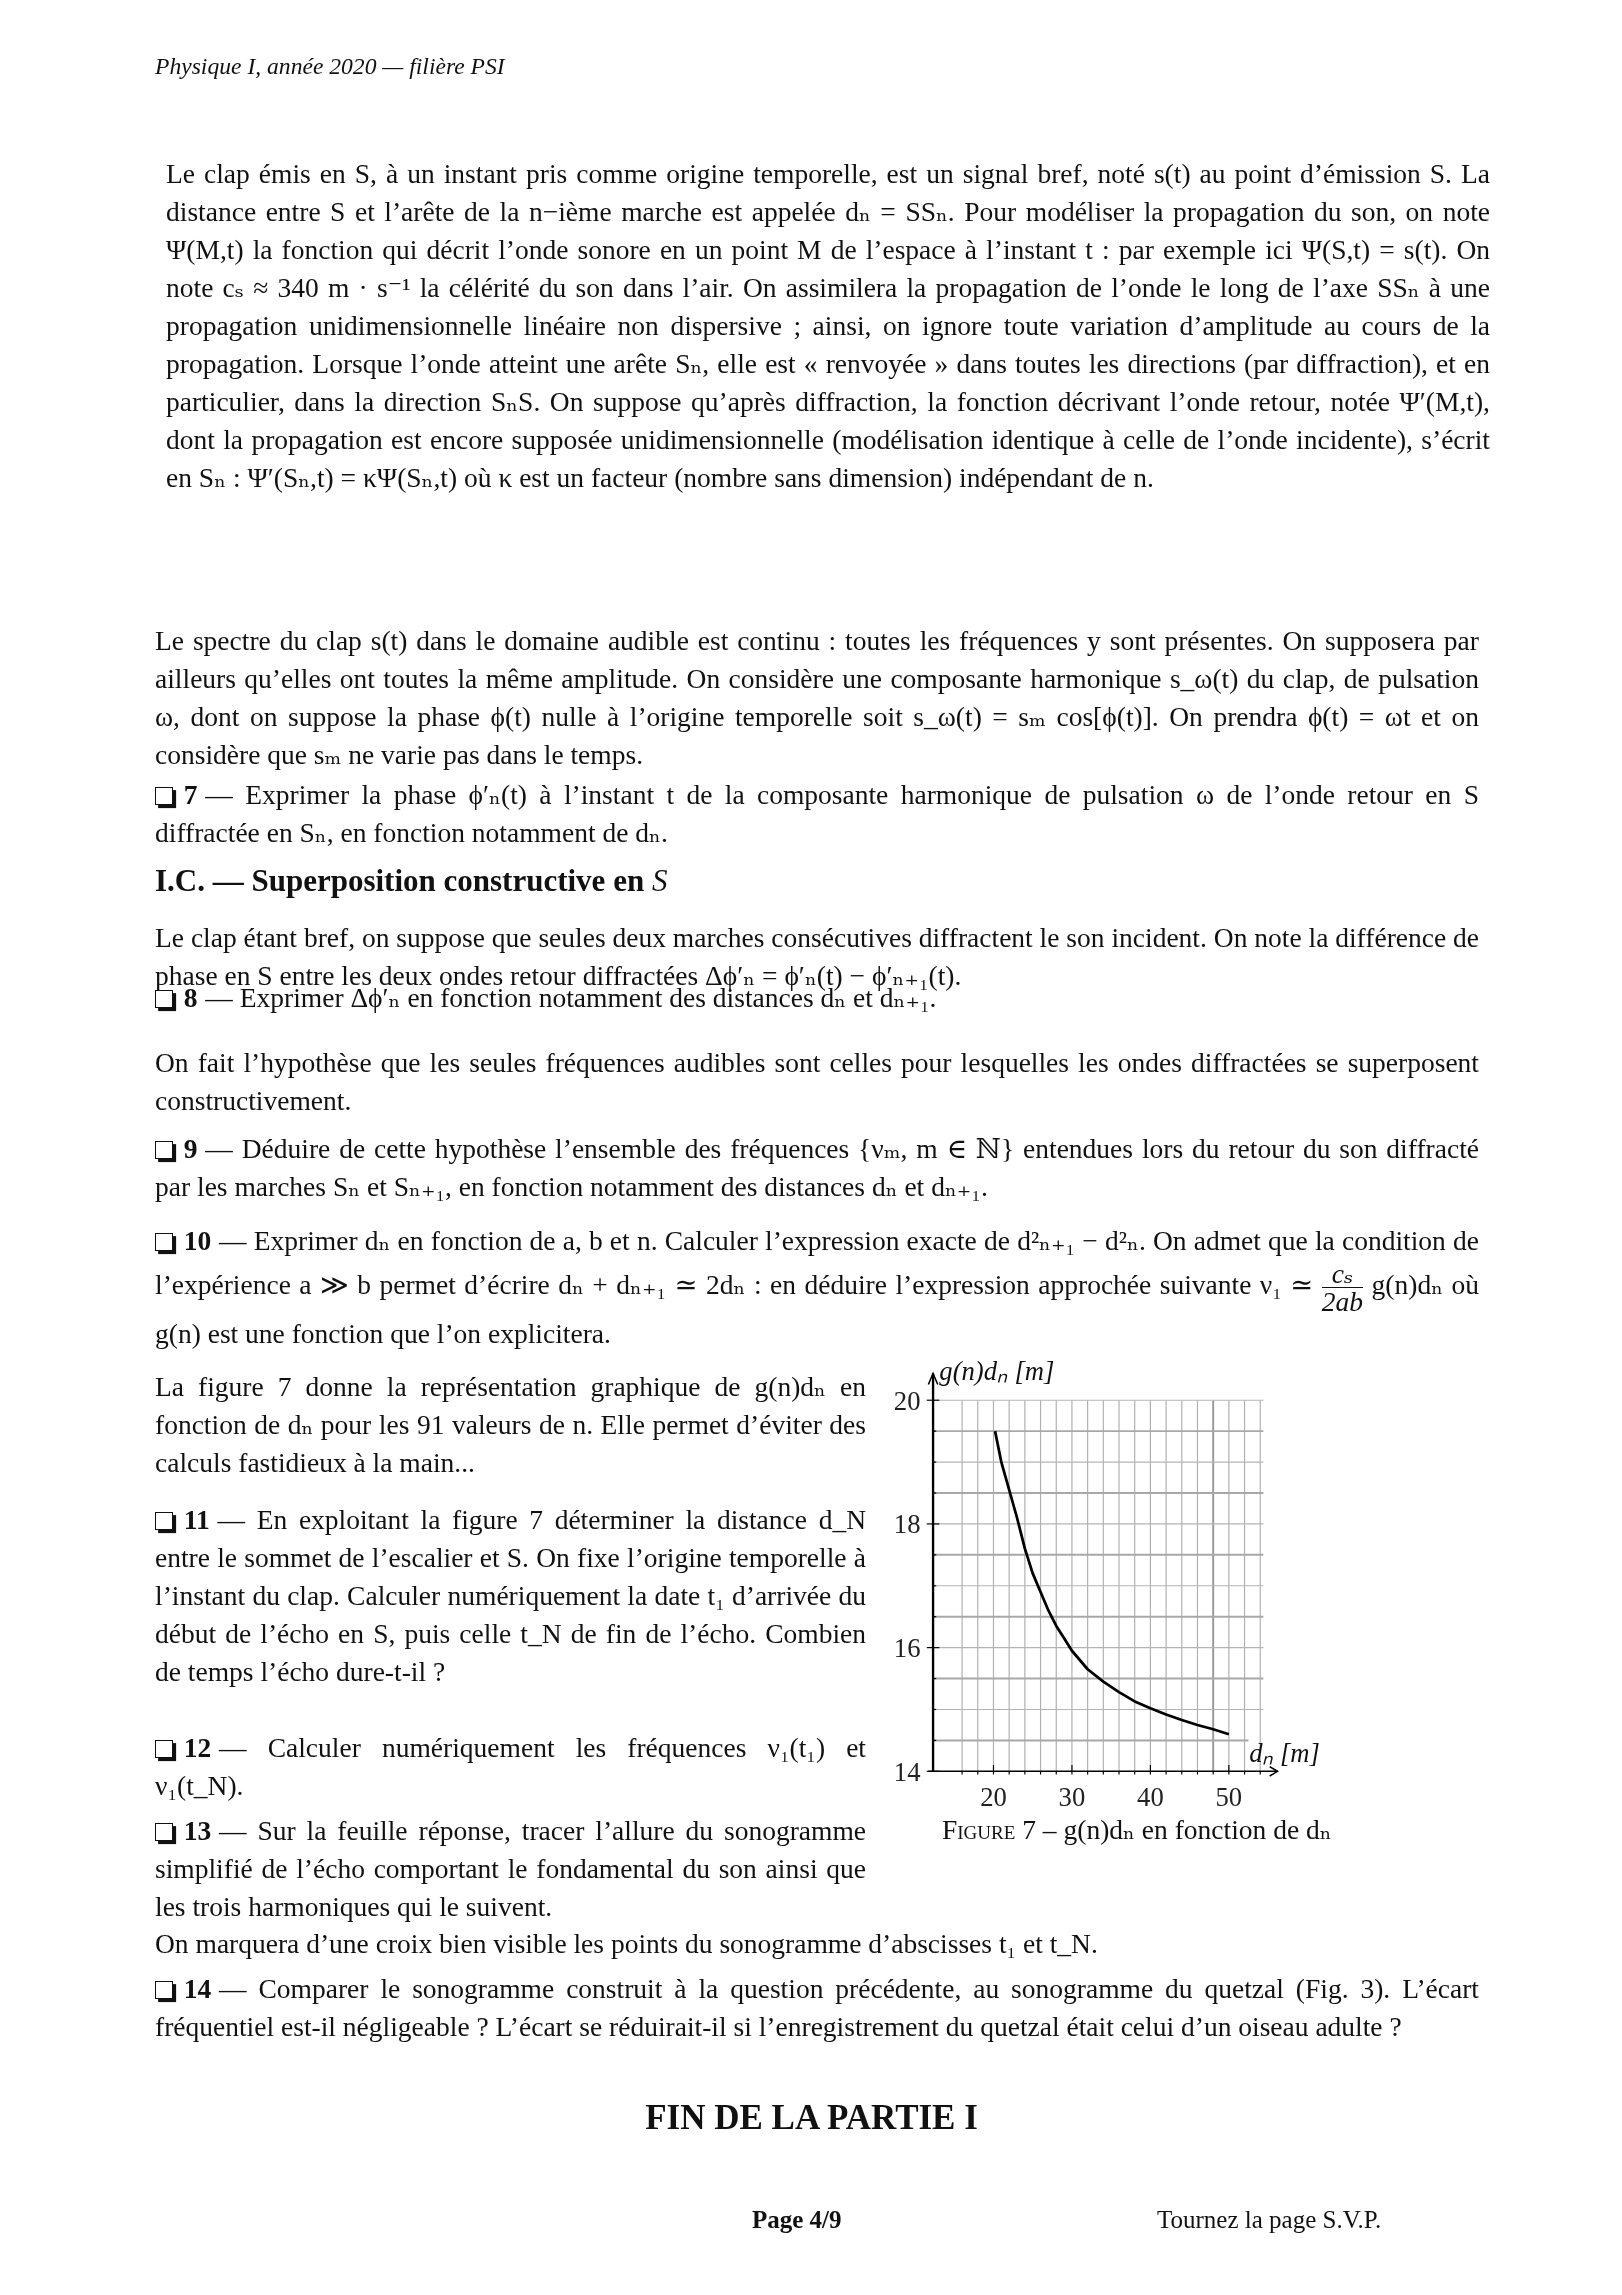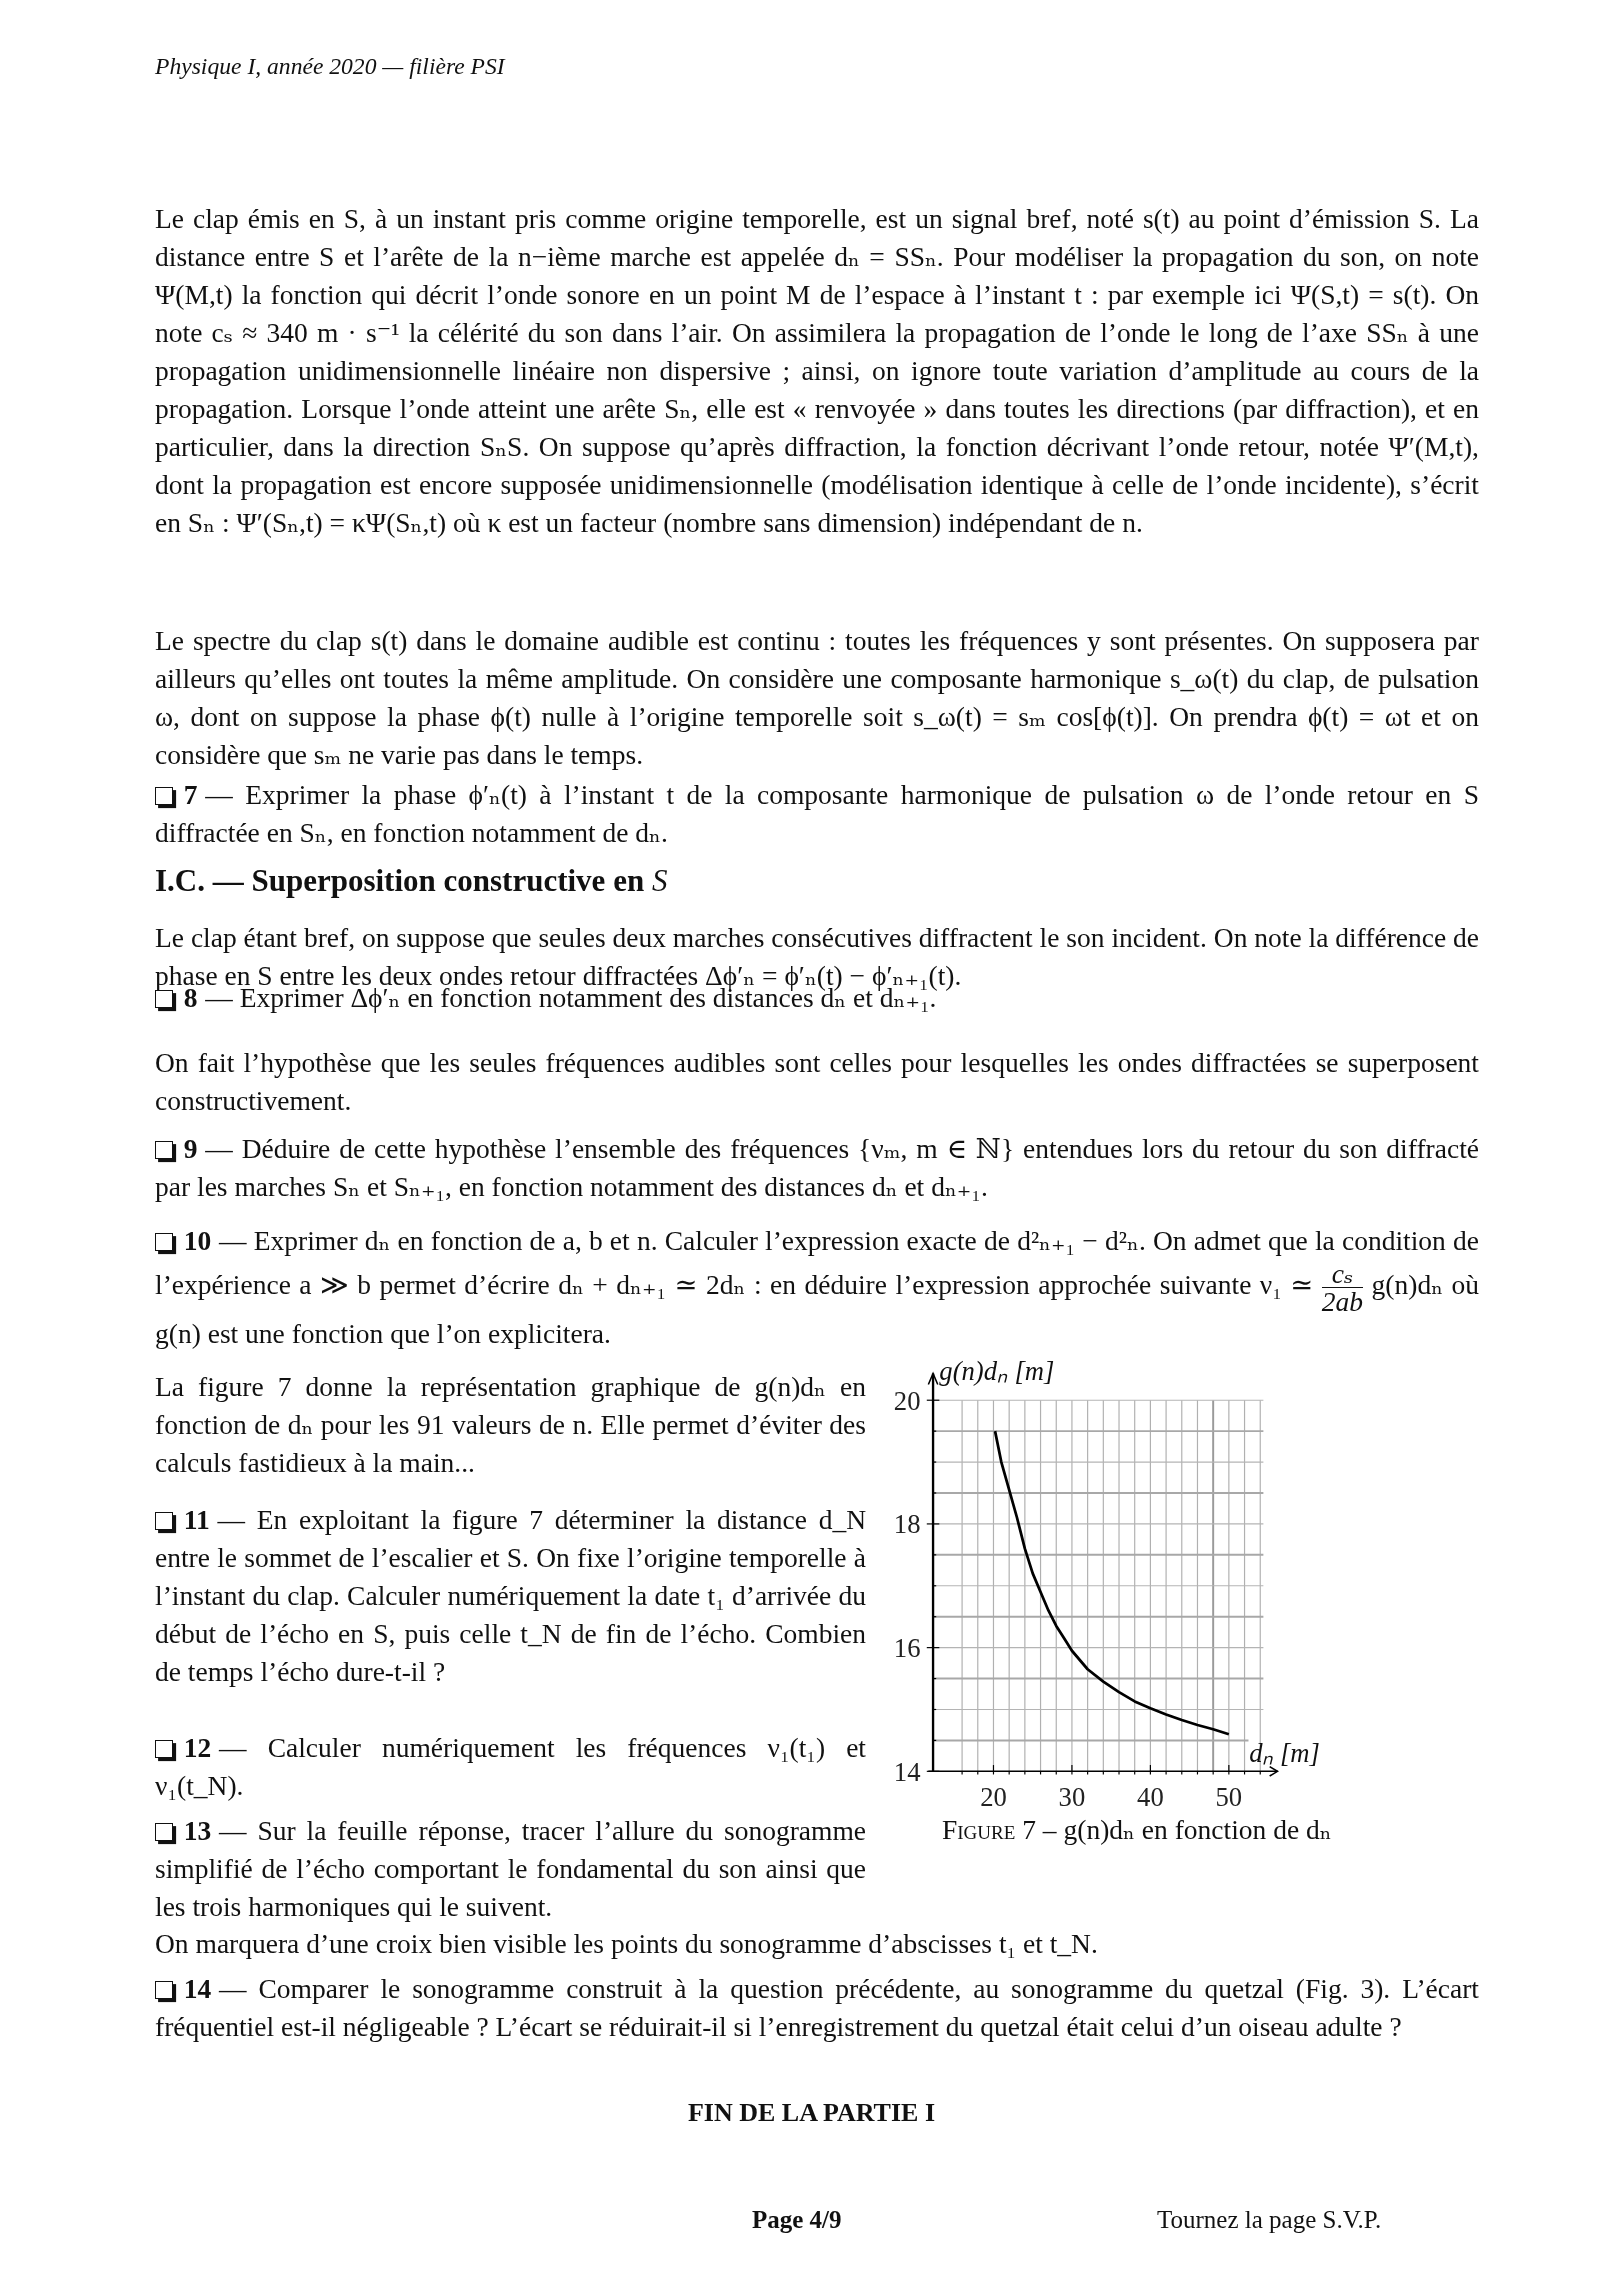--- a/index.html
+++ b/index.html
@@ -1,34 +1,34 @@
 <!DOCTYPE html>
 <html style="font-size:12.6px"><head>
 <meta charset="utf-8">
 <style>
   html, body { margin: 0; padding: 0; background: #fff; }
   body { width: 1623px; height: 2295px; position: relative; overflow: hidden;
          font-family: "Liberation Serif", "DejaVu Serif", serif; color: #111; }
   .page { position: absolute; left: 0; top: 0; width: 1623px; height: 2295px; padding-left: 42px; }
   .running-head { position: absolute; left: 155px; top: 53px; font-size: 23.6px; font-style: italic; }
-  .body-text { position: absolute; left: 155px; width: 1324px; font-size: 27.5px; line-height: 38px; text-align: justify; margin-top: 45px; }
+  .body-text { position: absolute; left: 166px; width: 1324px; font-size: 27.5px; line-height: 38px; text-align: justify; }
   .p { margin: 0; }
   .q { margin: 0; }
   .qbox { display: inline-block; width: 15.7px; height: 15.7px; border: 1.6px solid #111; position: relative;
           margin-right: 11px; vertical-align: -0.8px; background: #fff; box-shadow: 3.1px 3.1px 0 #111; }
   .qnum { font-weight: bold; margin-right: 7.9px; }
   .section-title { font-size: 31px; font-weight: bold; margin: 0; }
   .section-title i { font-weight: normal; }
   i, .m { font-style: italic; }
   .frac { display: inline-block; vertical-align: middle; text-align: center; font-style: italic; line-height: 27px; }
   .frac .num { display: block; border-bottom: 1.6px solid #111; padding: 0 3.1px; }
   .frac .den { display: block; }
   .left-col { position: absolute; left: 155px; width: 711px; font-size: 27.5px; line-height: 38px; text-align: justify; }
   .full { position: absolute; left: 155px; width: 1324px; font-size: 27.5px; line-height: 38px; text-align: justify; }
-  .end-title { position: absolute; left: 0; width: 1623px; top: 2098px; text-align: center; font-weight: bold; font-size: 26px; }
+  .end-title { position: absolute; left: 0; width: 1623px; top: 2098px; text-align: center; font-weight: bold; font-size: 35px; }
   .footer-page { position: absolute; left: 752px; top: 2206px; font-weight: bold; font-size: 25px; }
   .footer-turn { position: absolute; left: 1157px; top: 2206px; font-weight: normal; font-size: 25px; }
   .chart-wrap { position: absolute; left: 871px; top: 1350px; width: 620px; height: 510px; }
   .chart-wrap svg { position: absolute; left: 0; top: 0; }
   .caption { position: absolute; left: 942px; top: 1813px; font-size: 27.5px; }
   .caption .sc { font-variant: small-caps; margin-top: 16px; }
 </style>
 </head>
 <body>
 

